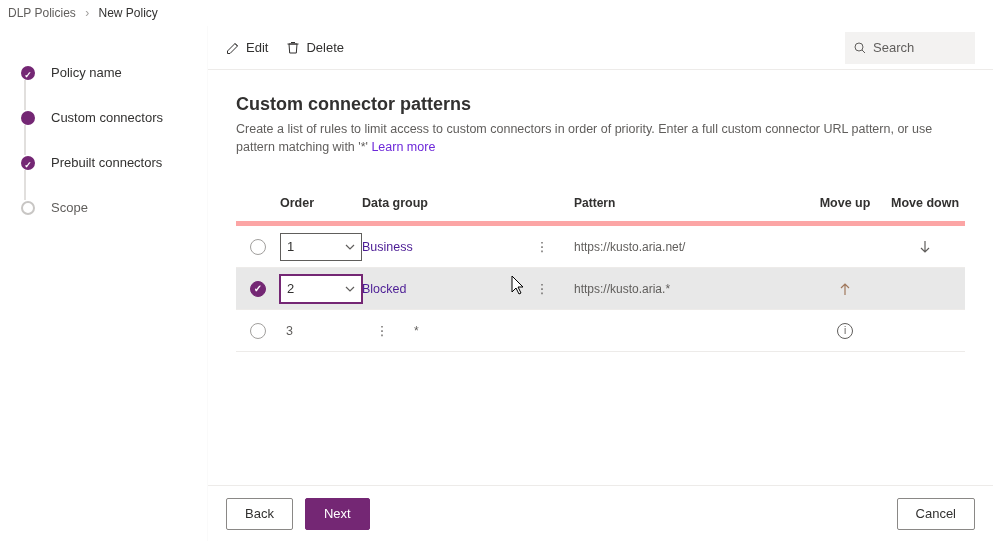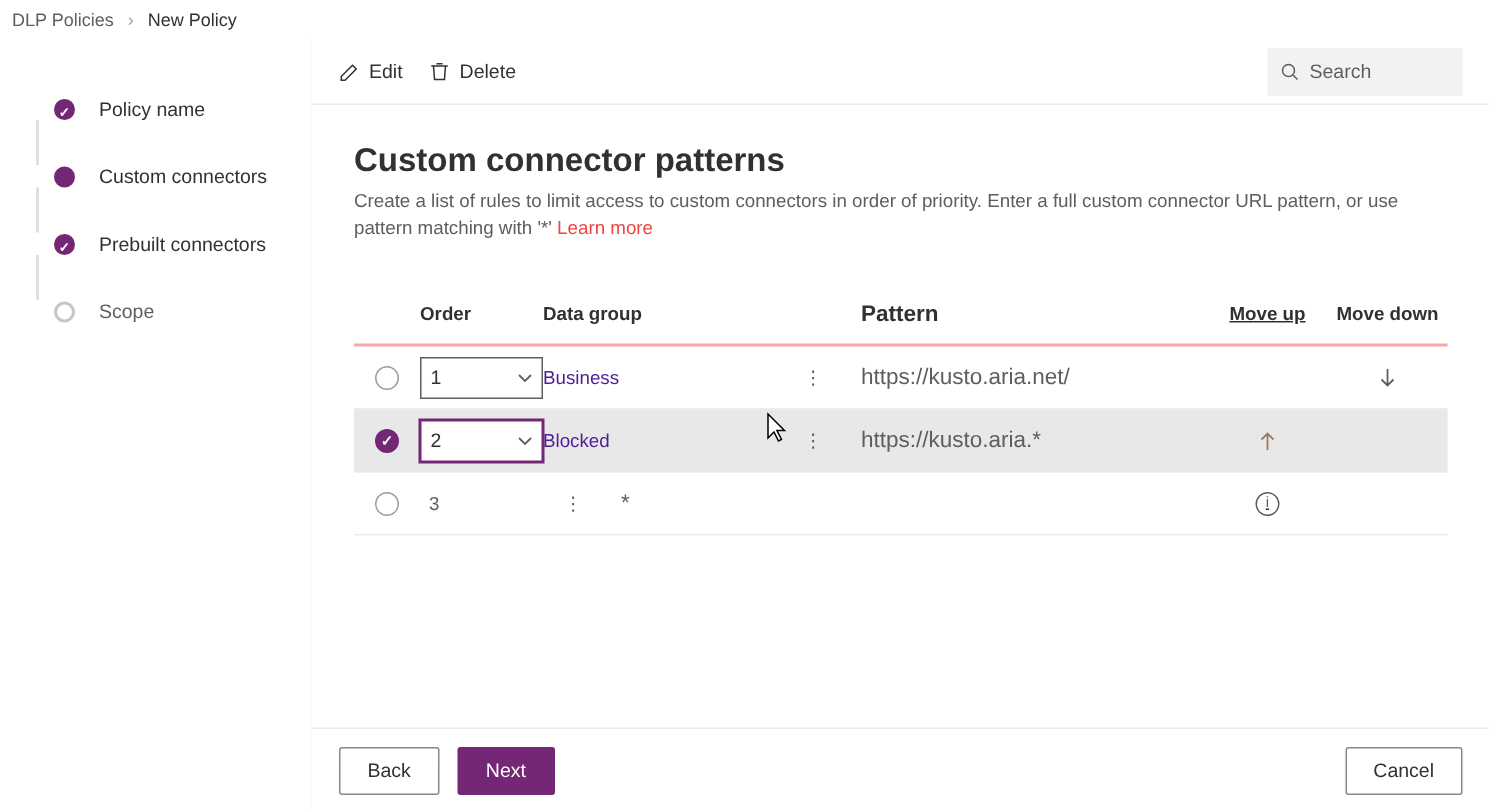--- a/index.html
+++ b/index.html
@@ -3,51 +3,51 @@
 <meta charset="utf-8">
 <style>
   * { box-sizing: border-box; margin:0; padding:0; font-family: "Segoe UI", -apple-system, sans-serif; }
   body { background:#fff; width:993px; height:541px; overflow:hidden; color:#323130; }
   .breadcrumb { height:26px; padding:6px 8px; font-size:12px; color:#605e5c; border-bottom:0; }
   .breadcrumb a { color:#605e5c; text-decoration:none; }
   .breadcrumb .sep { margin:0 6px; color:#a19f9d; }
   .breadcrumb .cur { color:#323130; }
   .container { display:flex; height:515px; }
   .sidebar { width:208px; padding-top:24px; border-right:1px solid rgba(0,0,0,0.02);}
-  .step { display:flex; align-items:center; padding-left:36px; height:45px; font-size:13px; position:relative;}
+  .step { display:flex; align-items:center; padding-left:21px; height:45px; font-size:13px; position:relative;}
   .step .dot { width:14px; height:14px; border-radius:50%; margin-right:16px; border:2px solid #c8c6c4; background:#fff; flex-shrink:0;}
   .step.done .dot { background:#742774; border-color:#742774;}
   .step.done .dot::after { content:"✓"; color:#fff; font-size:9px; display:block; text-align:center; line-height:14px; font-weight:bold;}
   .step.active .dot { background:#742774; border-color:#742774;}
   .step.done .label, .step.active .label { color:#323130; }
   .step .label { color:#605e5c; }
   .step .connector { position:absolute; left:24px; top:30px; width:2px; height:30px; background:#e1dfdd;}
   .step:last-child .connector { display:none;}
 
   .main { flex:1; display:flex; flex-direction:column; position:relative;}
   .toolbar { display:flex; align-items:center; height:44px; padding:0 18px; border-bottom:1px solid #edebe9;}
   .tool-btn { display:flex; align-items:center; background:none; border:none; font-size:13px; color:#323130; margin-right:18px; cursor:pointer; height:28px;}
   .tool-btn svg { margin-right:6px; }
   .searchbox { margin-left:auto; width:130px; height:32px; background:#f3f2f1; display:flex; align-items:center; padding:12px 8px; font-size:13px; color:#605e5c;}
   .searchbox svg { margin-right:6px; }
 
   .content { padding:24px 28px; flex:1; overflow:auto;}
-  .content h2 { font-size:22px; font-weight:600; color:#323130; margin-bottom:6px;}
+  .content h2 { font-size:18px; font-weight:600; color:#323130; margin-bottom:6px;}
   .content .desc { font-size:12.5px; color:#605e5c; max-width:740px; line-height:1.4;}
-  .content .desc a { color:#ef4444; text-decoration:none;}
+  .content .desc a { color:#6d28d9; text-decoration:none;}
 
   .table { margin-top:28px; }
   .thead, .trow { display:flex; align-items:center; height:42px; border-bottom:1px solid #edebe9; font-size:12.5px;}
-  .thead { font-weight:600; color:#323130; border-bottom:2px solid #fca5a5;align-items:center;}
+  .thead { font-weight:600; color:#323130; border-bottom:5px solid #fca5a5;align-items:center;}
   .col-check { width:44px; display:flex; justify-content:center;}
   .col-order { width:82px; padding-left:0;}
   .col-group { width:160px; color:#4c1d95;}
   .col-menu { width:40px; display:flex; justify-content:center; color:#605e5c;}
-  .col-pattern { flex:1; color:#605e5c; font-size:15px;padding-left:12px;}
-  .col-up { width:80px; display:flex; justify-content:center;text-decoration:underline;}
+  .col-pattern { flex:1; color:#605e5c; font-size:12px;padding-left:12px;}
+  .col-up { width:80px; display:flex; justify-content:center;}
   .col-down { width:80px; display:flex; justify-content:center;}
   .thead .col-group, .thead .col-pattern { color:#323130;}
 
   .trow.selected { background:#e8e8e8; }
   .radio { width:16px; height:16px; border-radius:50%; border:1px solid #a19f9d; display:flex; align-items:center; justify-content:center;}
   .radio.checked { border-color:#742774; background:#742774;}
   .radio.checked::after { content:"✓"; color:#fff; font-size:10px; font-weight:bold;}
 
   .order-dd { height:28px; border:1px solid #605e5c; background:#fff; display:flex; align-items:center; padding:0 6px; font-size:13px; color:#323130; min-width:34px; justify-content:space-between; cursor:pointer;}
   .order-dd.selected { border-color:#742774; box-shadow:0 0 0 1px #742774;}

